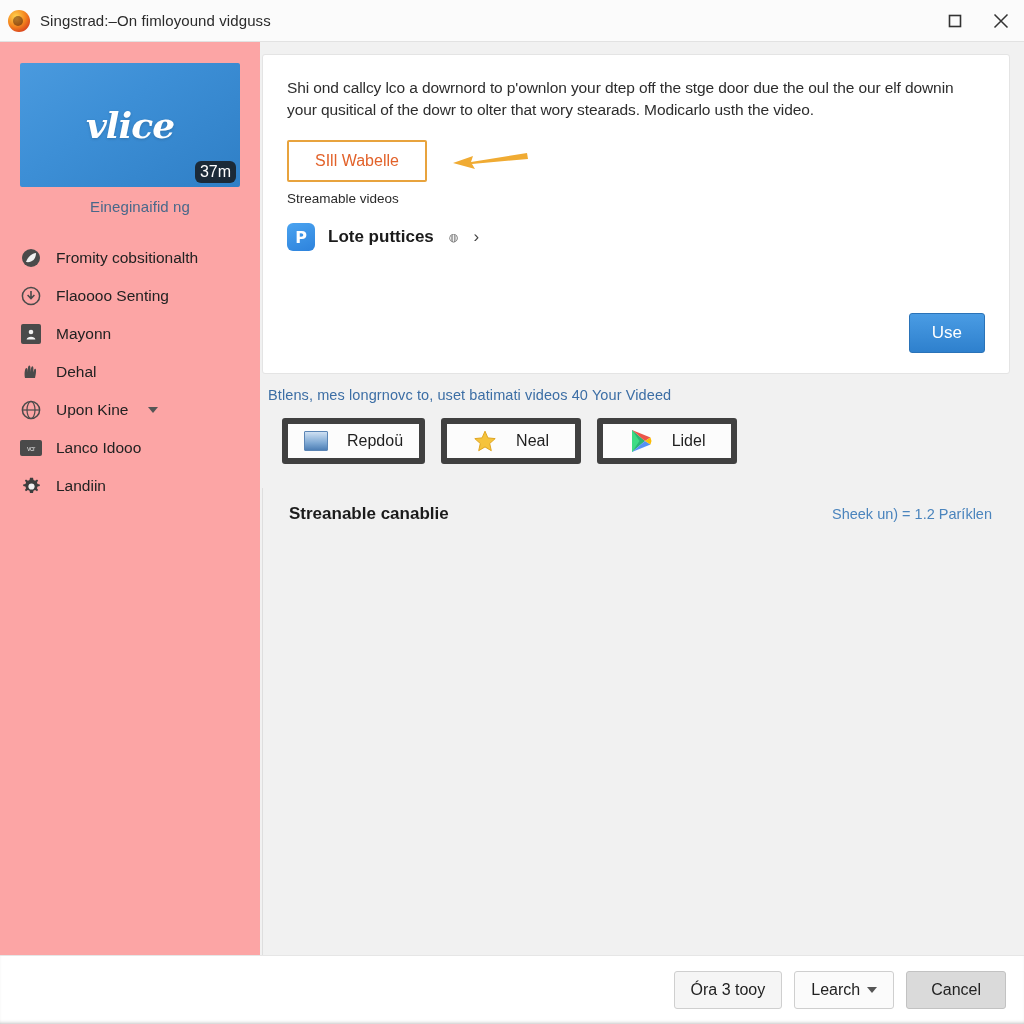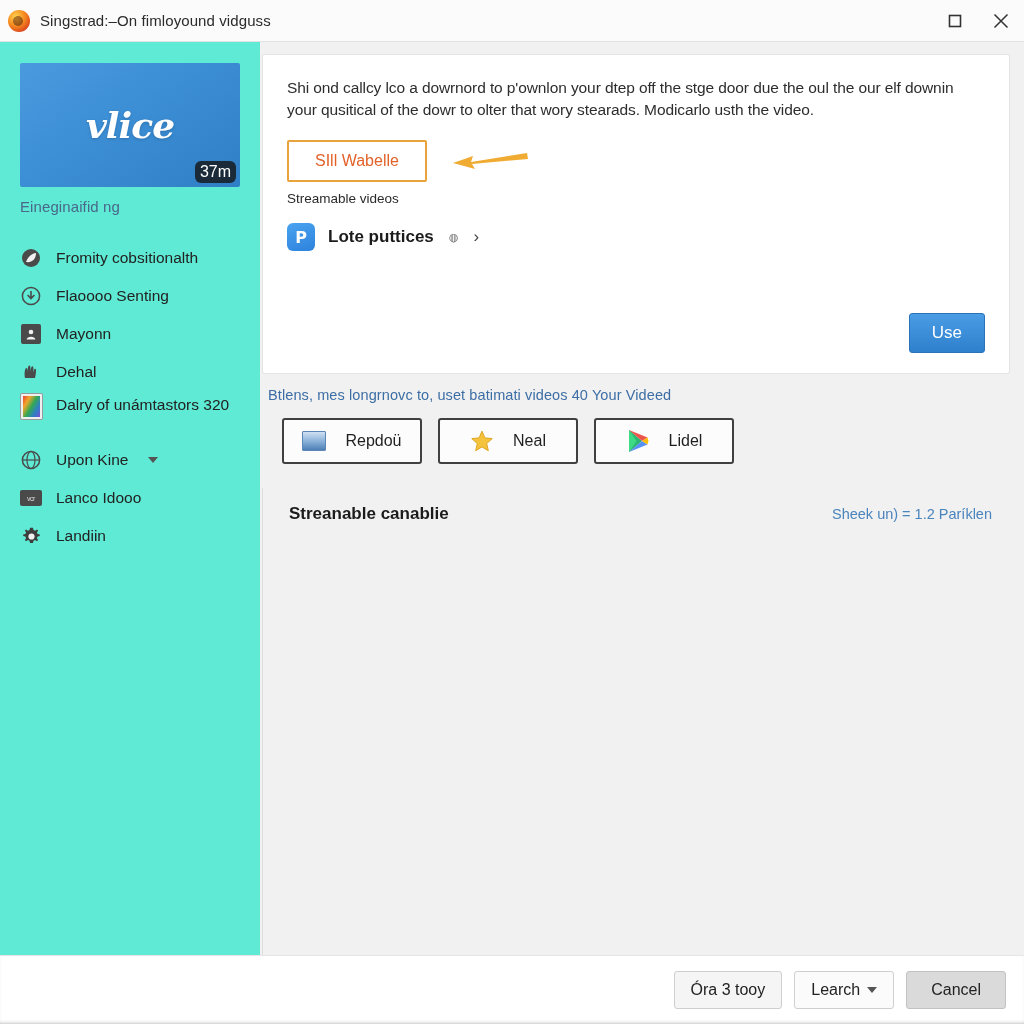--- a/index.html
+++ b/index.html
@@ -76,21 +76,22 @@
     display: flex;
     min-height: 0;
     background: #f1f1f1;
   }
 
   
   .sidebar {
     width: 260px;
     flex: 0 0 260px;
     padding: 21px 0 0 20px;
-    background: #5eead4;
+    background: #fca5a5;
+    text-align: center;
   }
   .thumb-wrap { width: 220px; position: relative; }
   .thumb {
     width: 220px; height: 124px;
     background: linear-gradient(145deg, #4a9ade 0%, #3d8fd6 40%, #2f7fc6 100%);
     border-radius: 2px;
     position: relative;
     overflow: hidden;
     display: flex; align-items: center; justify-content: center;
   }
@@ -288,21 +289,21 @@
     cursor: default;
   }
 
   .opt-row {
     margin: 15px 0 0 20px;
     display: flex;
     gap: 16px;
   }
   .opt-btn {
     background: #fcfcfc;
-    border: 2px solid #404040;
+    border: 6px solid #404040;
     border-radius: 3px;
     min-width: 140px;
     height: 46px;
     display: flex;
     align-items: center;
     justify-content: center;
     gap: 19px;
     font-size: 16px;
     color: #1f1f1f;
     cursor: default;
@@ -445,26 +446,20 @@
         <div class="nav-item">
           <span class="nav-ico">
             <svg width="20" height="20" viewBox="0 0 20 20">
               <path d="M4 16 C3 11 4 6 5.5 6 C6.6 6 6.6 9 6.8 10 C6.6 7 7 3.5 8.4 3.5 C9.7 3.5 9.5 7 9.6 10 C9.8 6.5 10.2 4 11.5 4.2 C12.8 4.4 12.4 8 12.4 10.4 C12.9 8 13.4 6.4 14.4 6.8 C15.6 7.3 15 12 14 16 Z" fill="#4a4a4a"></path>
             </svg>
           </span>
           <span class="nav-label">Dehal</span>
         </div>
 
 
-        <div class="nav-item tall">
-          <span class="nav-ico">
-            <span class="ico-img"></span>
-          </span>
-          <span class="nav-label">Dalry of unámtastors 320</span>
-        </div>
 
         <div class="nav-item">
           <span class="nav-ico">
             <svg width="20" height="20" viewBox="0 0 20 20">
               <circle cx="10" cy="10" r="8.6" fill="none" stroke="#4a4a4a" stroke-width="1.5"></circle>
               <ellipse cx="10" cy="10" rx="4" ry="8.6" fill="none" stroke="#4a4a4a" stroke-width="1.2"></ellipse>
               <path d="M1.8 10 H18.2" stroke="#4a4a4a" stroke-width="1.2"></path>
             </svg>
           </span>
           <span class="nav-label">Upon Kine</span>

